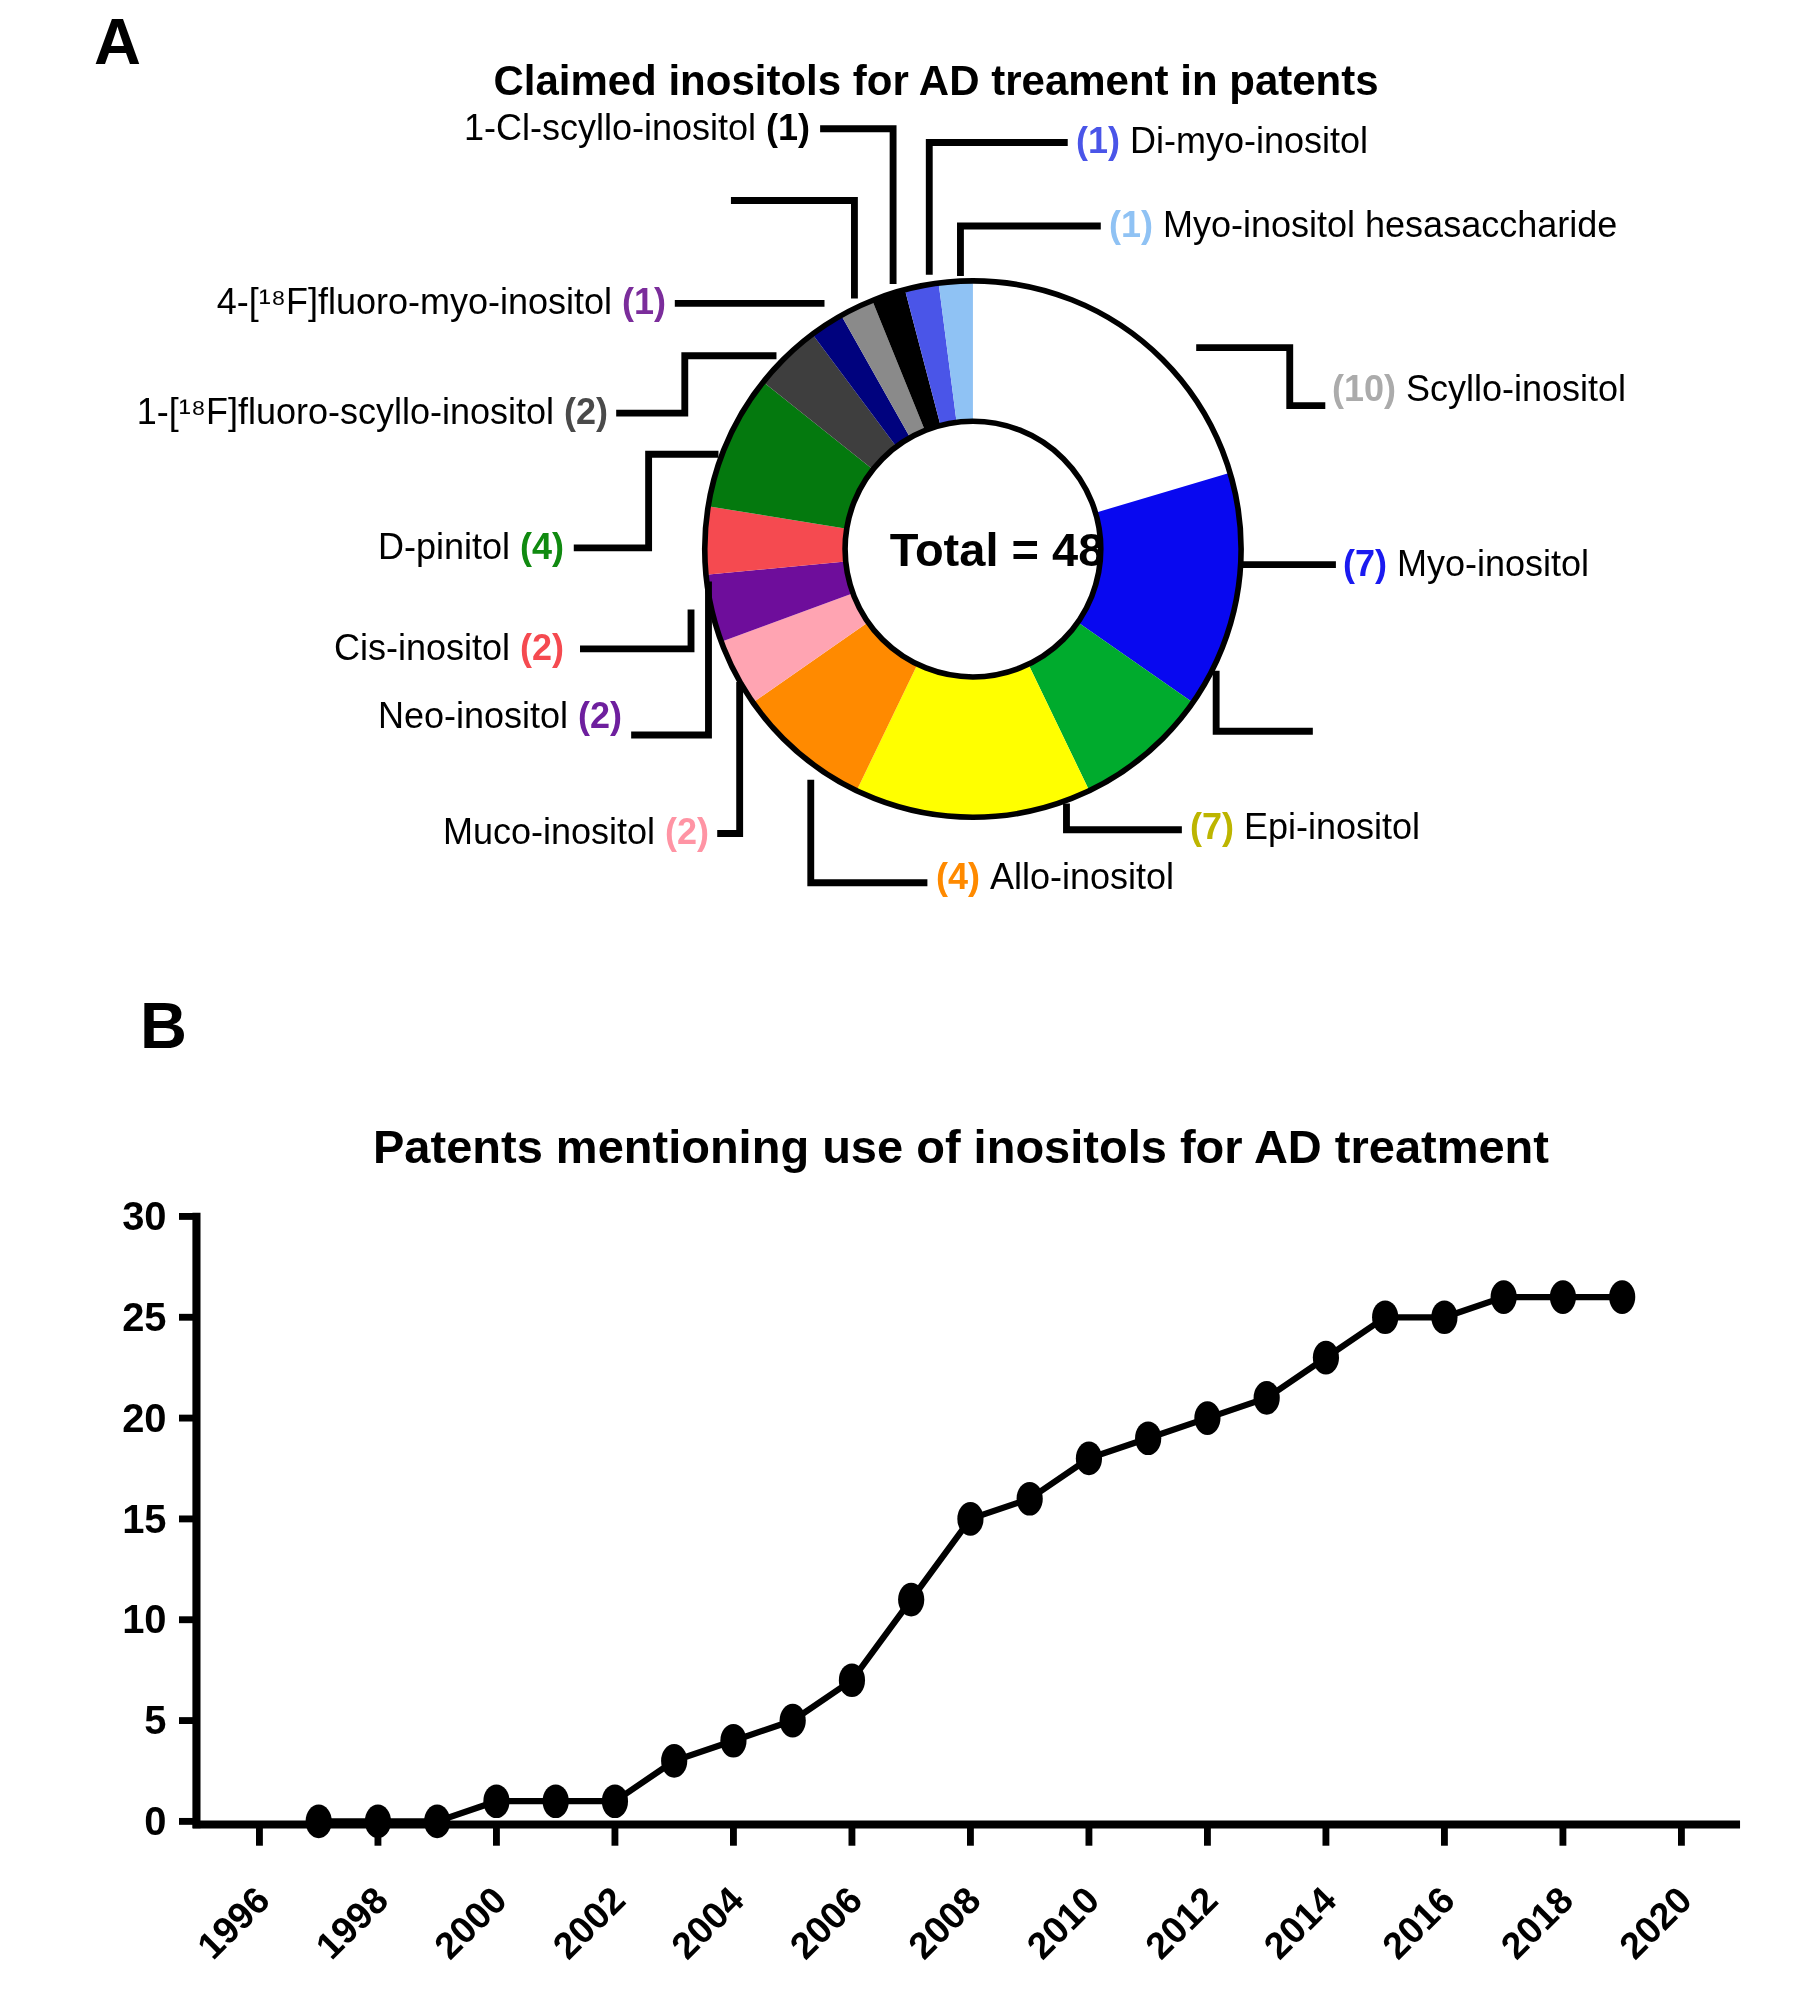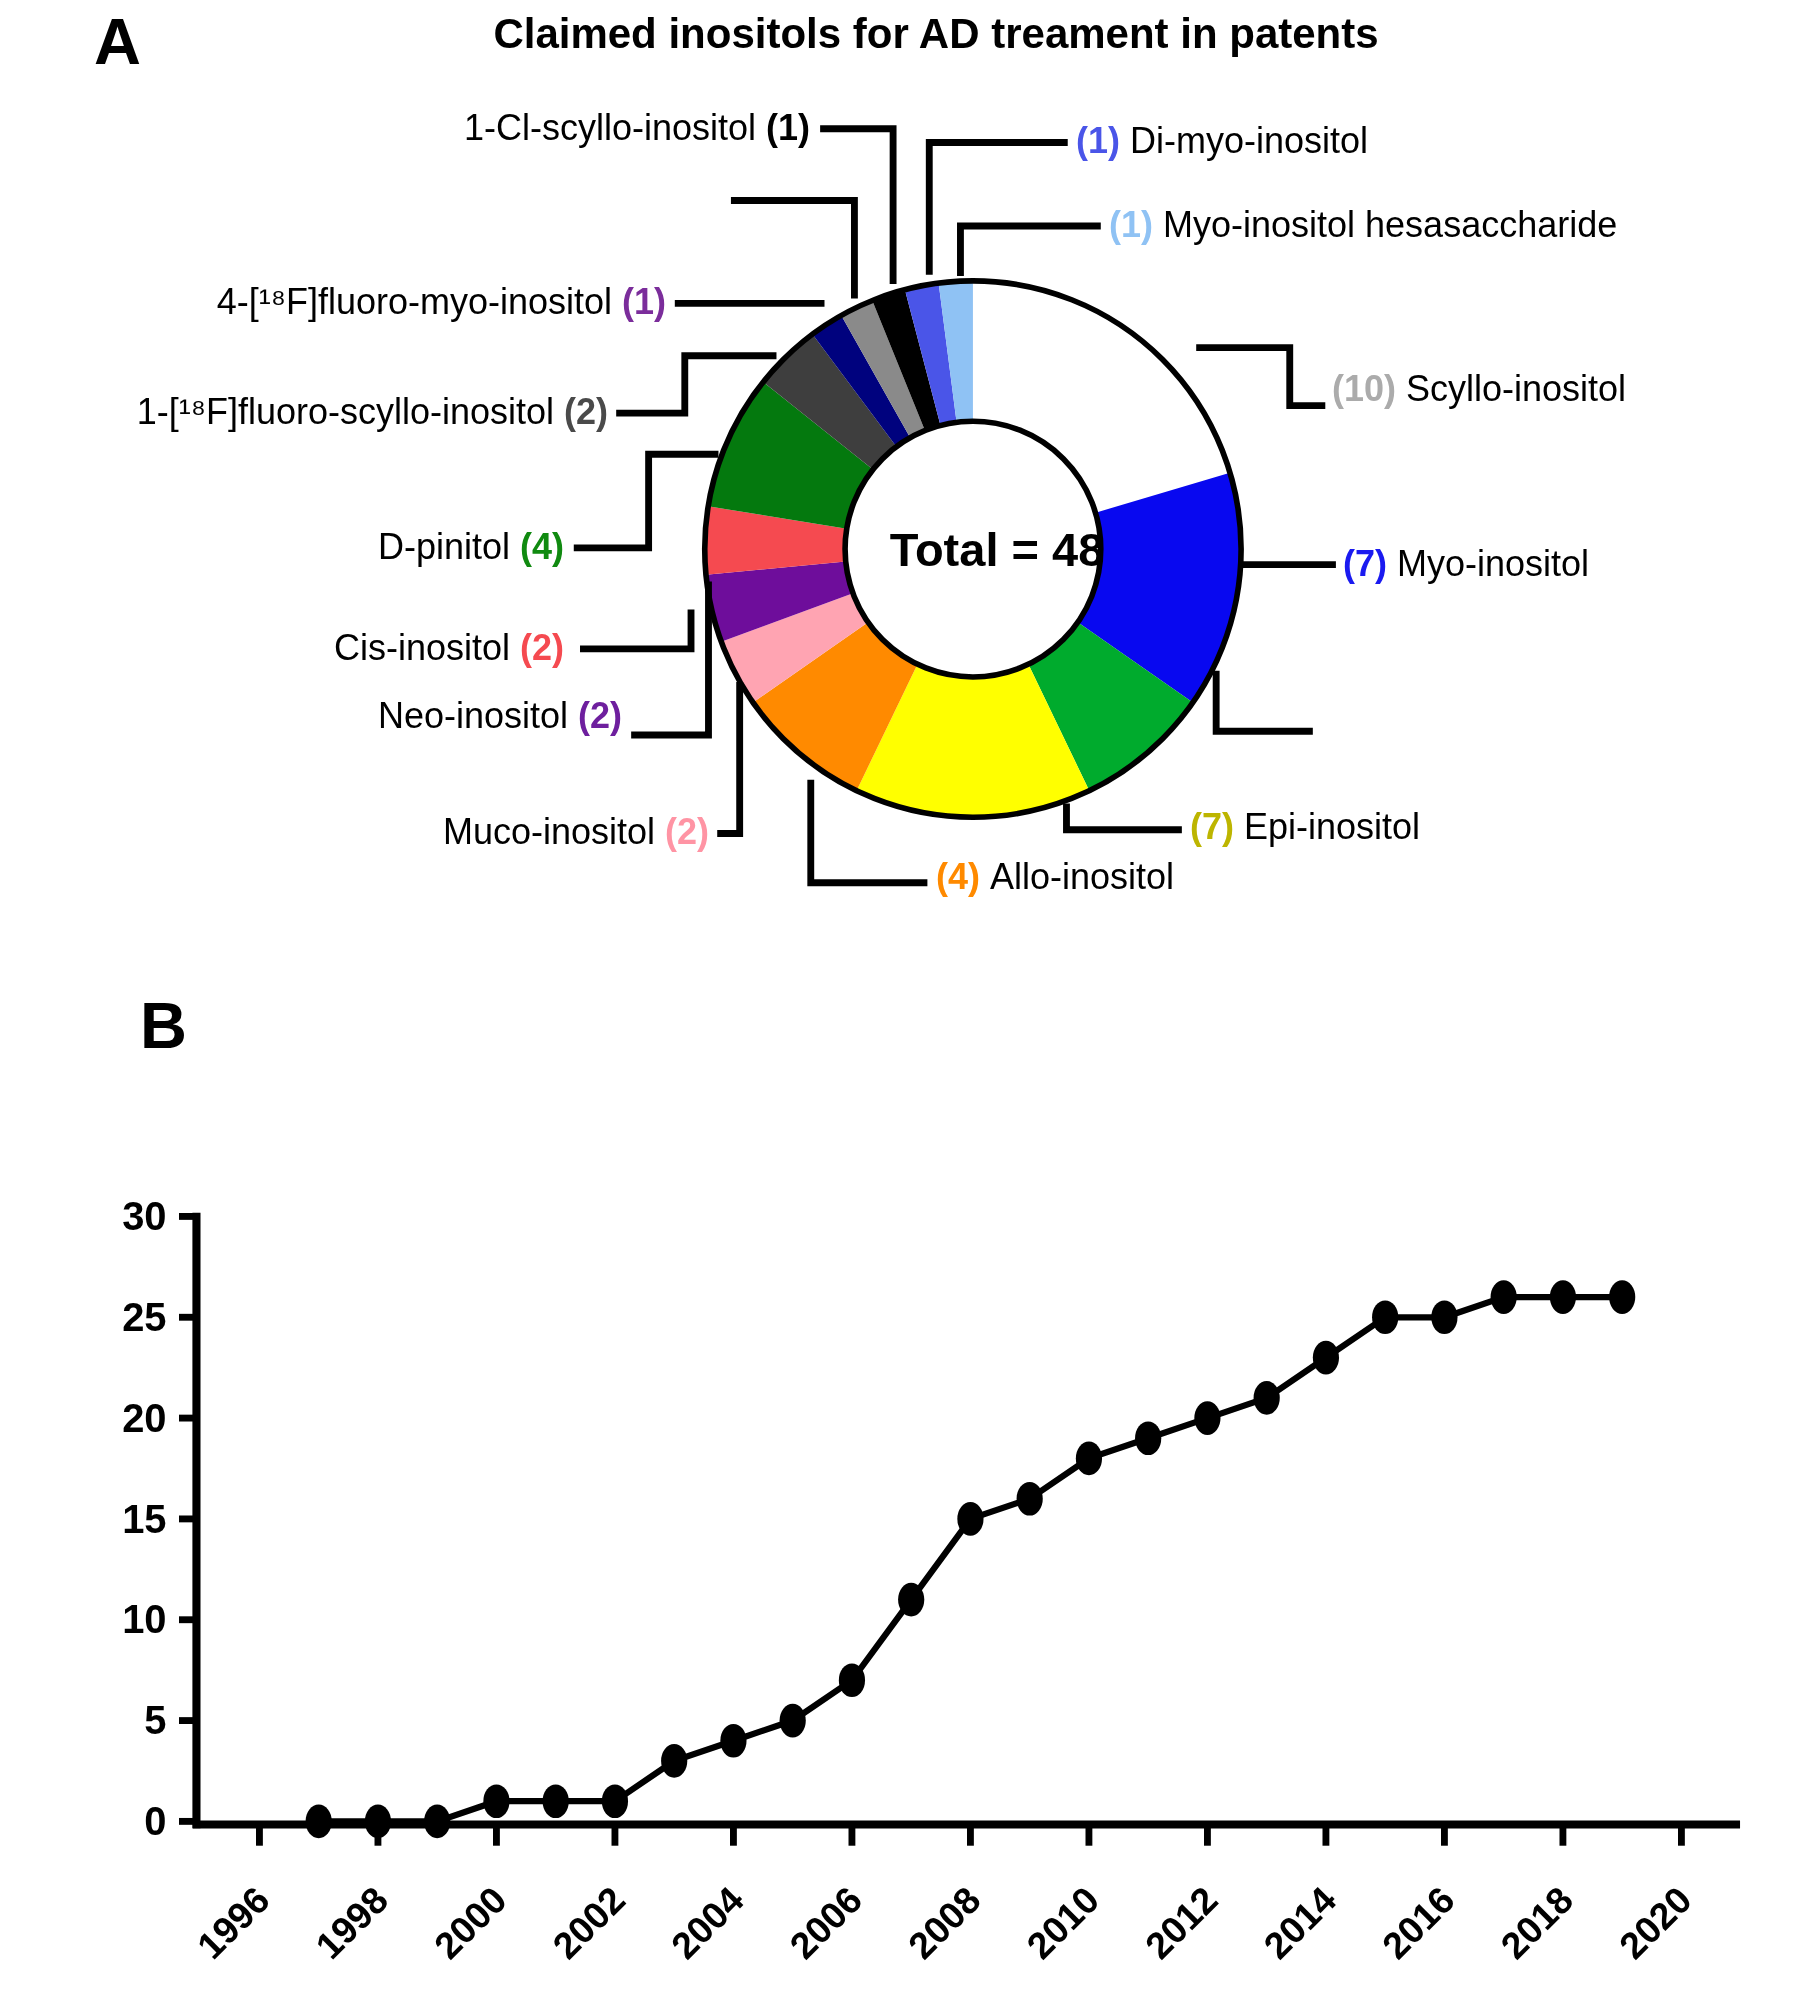--- a/index.html
+++ b/index.html
@@ -1,20 +1,20 @@
 <!DOCTYPE html>
 <html style="font-size:10px"><head>
 <meta charset="utf-8">
 <style>
   html,body{margin:0;padding:0;background:#ffffff;}
   .page{position:relative;width:1818px;height:2015px;background:#ffffff;
         font-family:"Liberation Sans",sans-serif;overflow:hidden;}
   svg.fig{position:absolute;left:0;top:0;width:1818px;height:2015px;}
   .panel-letter{position:absolute;font-size:65px;font-weight:bold;color:#000;line-height:1;}
-  .fig-title{position:absolute;font-weight:bold;color:#000;white-space:nowrap;transform:translateX(-50%);}
+  .fig-title{position:absolute;font-weight:bold;color:#000;white-space:nowrap;transform:translateX(-50%);margin-top:47px;}
   .title-a{font-size:42px;}
   .title-b{font-size:47px;}
   .alabel{position:absolute;white-space:nowrap;font-size:36px;color:#000;
           transform:translateY(-54%);line-height:1.05;text-align:right;}
   .alabel .ct{font-weight:bold;}
   .alabel.left{text-align:center;}
   .alabel .nm + .ct, .alabel .ct + .nm{margin-left:10px;}
   .donut-center{position:absolute;left:973px;top:549px;transform:translate(-50%,-50%);
                 font-size:47px;font-weight:bold;color:#000;white-space:nowrap;margin-left:24px;}
 </style>
@@ -182,15 +182,16 @@
   </div>
   <div class="alabel" style="left:1343px;top:565px">
     <span class="ct" style="color: rgb(26, 26, 240);">(7)</span><span class="nm">Myo-inositol</span>
   </div>
   <div class="alabel" style="left:1190px;top:828px">
     <span class="ct" style="color: rgb(189, 181, 0);">(7)</span><span class="nm">Epi-inositol</span>
   </div>
 
   <div class="panel-letter" style="left:140px;top:993px">B</div>
 
+  <div class="fig-title title-b" style="left:961px;top:1072px">Patents mentioning use of inositols for AD treatment</div>
 
 </div>
 
 
 </body></html>

